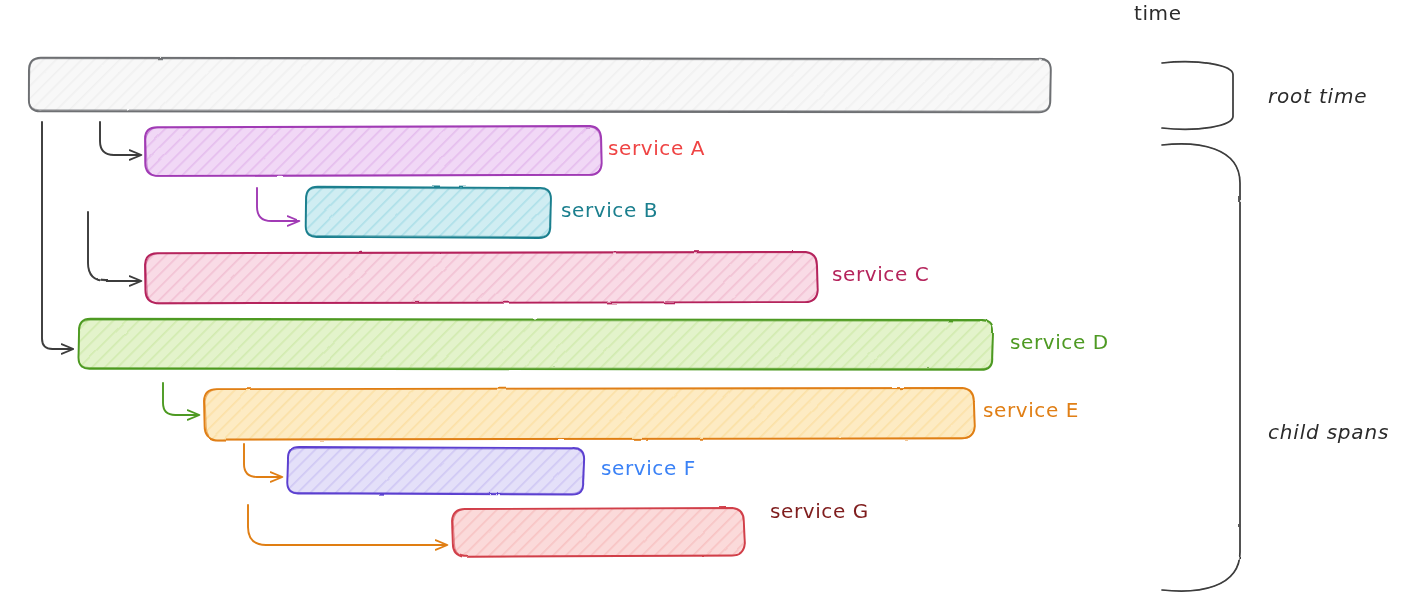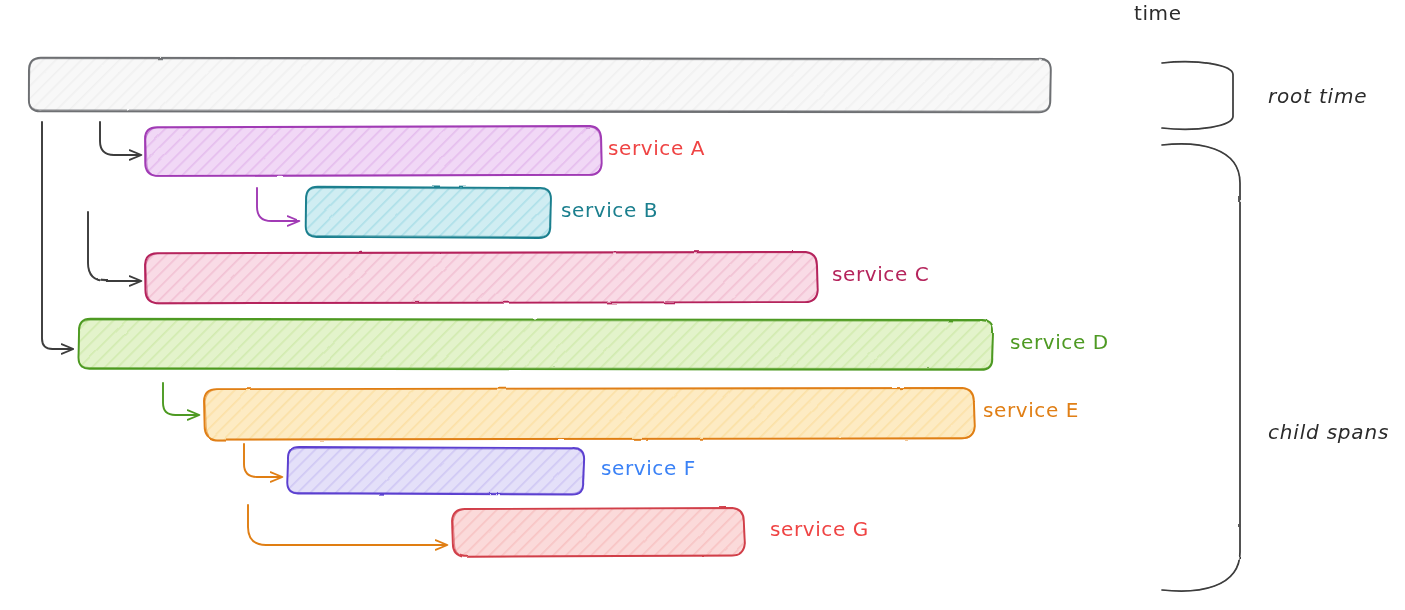--- a/index.html
+++ b/index.html
@@ -218,21 +218,21 @@
       </g>
   </svg>
 
   <div id="labels-host">
       <span class="hand-label abs" style="left: 608px; top: 136px; color: #ef4444;">service A</span>
       <span class="hand-label abs" style="left: 561px; top: 198px; color: rgb(27, 127, 142);">service B</span>
       <span class="hand-label abs" style="left: 832px; top: 262px; color: rgb(181, 36, 92); text-align: center;">service C</span>
       <span class="hand-label abs" style="left: 1010px; top: 330px; color: rgb(78, 154, 35);">service D</span>
       <span class="hand-label abs" style="left: 983px; top: 398px; color: rgb(224, 127, 22);">service E</span>
       <span class="hand-label abs" style="left: 601px; top: 456px; color: #3b82f6;">service F</span>
-      <span class="hand-label abs" style="left: 770px; top: 517px; color: #ef4444;">service G</span>
+      <span class="hand-label abs" style="left: 770px; top: 499px; color: #7f1d1d;">service G</span>
     </div>
 
   <span class="hand-label abs" id="time-label" style="left:1134px; top:1px; color:#2b2b2b;">time</span>
 
   <span class="bracket-label abs" id="root-bracket-label" style="left:1268px; top:84px;">root time</span>
 
   <span class="bracket-label abs" id="child-bracket-label" style="left:1268px; top:376px;margin-top:44px;">child spans</span>
 
 </div>
 

